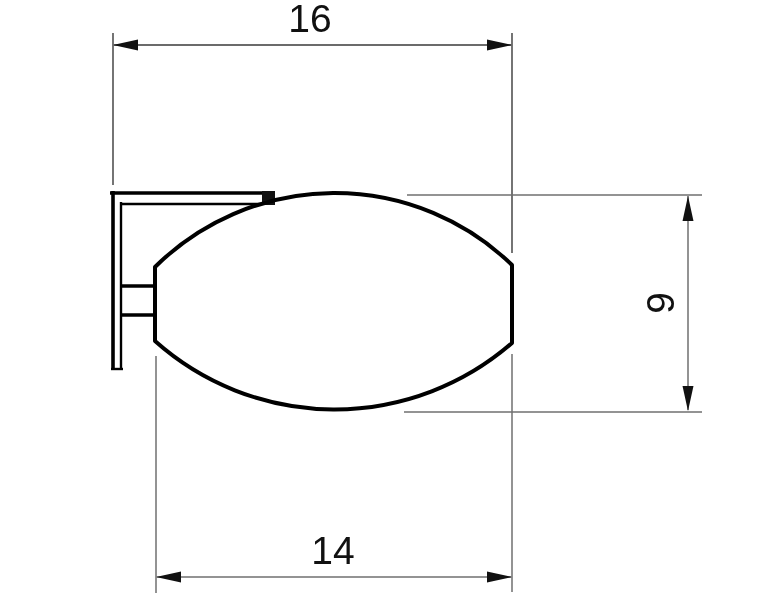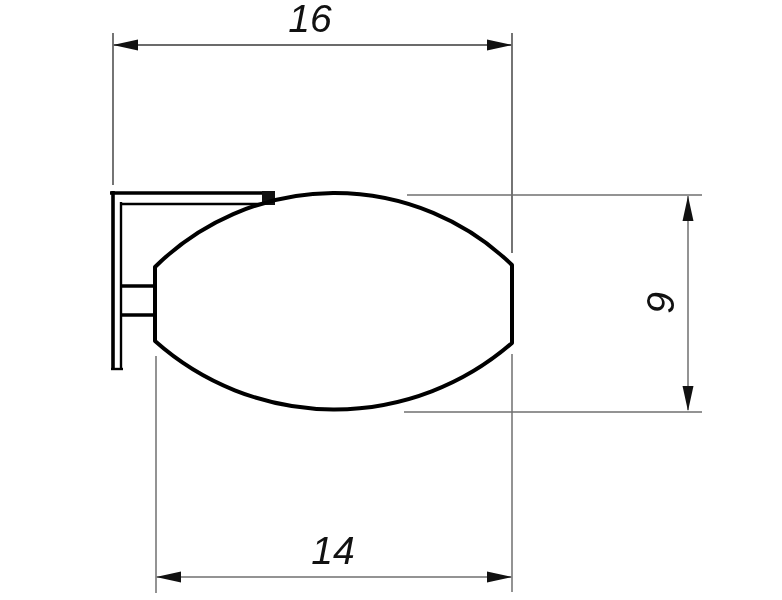--- a/index.html
+++ b/index.html
@@ -9,21 +9,20 @@
     width: 782px;
     height: 600px;
     overflow: hidden;
     font-family: "Liberation Sans", sans-serif;
   }
   .drawing-stage {
     position: relative;
     width: 782px;
     height: 600px;
     background: #ffffff;
-    font-style: italic;
   }
   svg { display: block; }
   .object-line {
     stroke: #000000;
     fill: none;
     stroke-linecap: butt;
     stroke-linejoin: round;
   }
   .thin-line {
     stroke: #6f6f6f;

